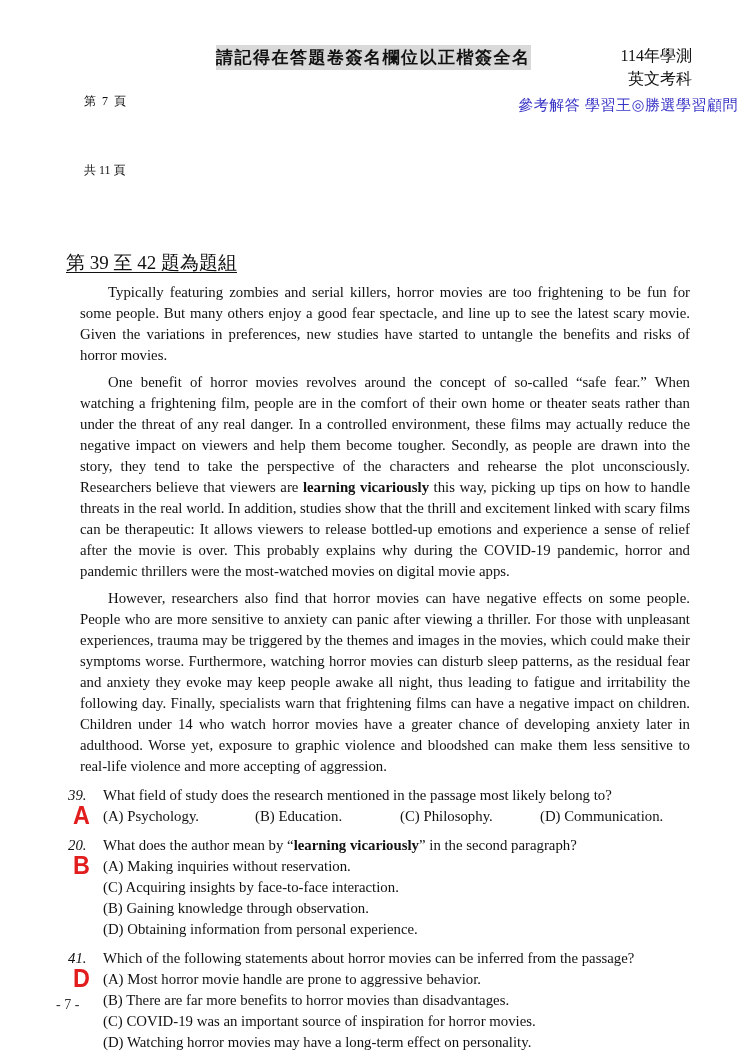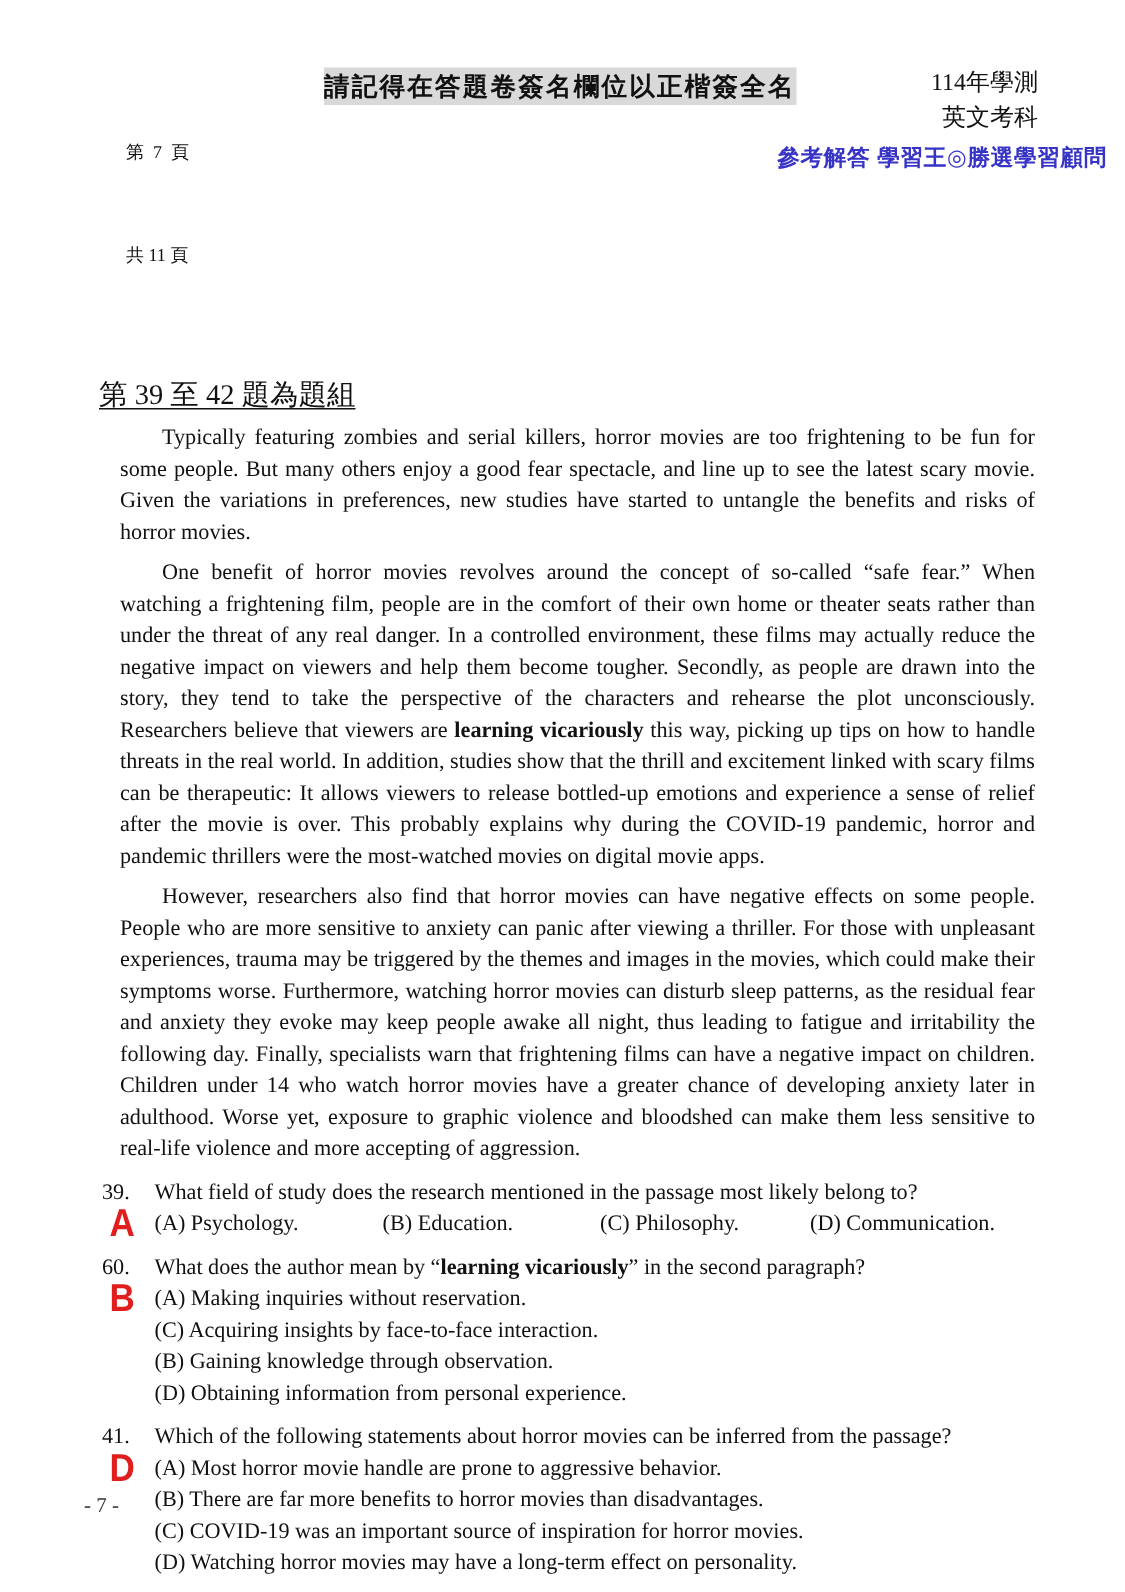--- a/index.html
+++ b/index.html
@@ -17,41 +17,41 @@
   .notice{
     background:var(--notice-bg,#d9d9d9);
     font-weight:bold;font-size:17px;letter-spacing:1.5px;
     padding:1px 0;margin-top:1px;height:fit-content;
   }
 
   
   .watermark{
     position:absolute;top:96px;right:12px;
     font-family:"Liberation Sans","DejaVu Sans",sans-serif;
-    font-weight:bold;font-size:15px;letter-spacing:.5px;
+    font-weight:normal;font-size:15px;letter-spacing:.5px;
     color:var(--watermark-color,#3733c6);
   }
 
   .section-title{
     margin-top:22px;font-size:19px;text-decoration:underline;
     text-underline-offset:3px;
   }
 
   
   .para{
     margin:6px 2px 0 14px;
     font-size:14.8px;line-height:21px;
     text-align:justify;text-indent:28px;
   }
   .para b{font-weight:bold;}
 
   
   .question{margin-top:8px;font-size:14.8px;line-height:21px;}
   .q-stem{display:flex;}
-  .q-num{flex:0 0 35px;padding-left:2px;}
+  .q-num{flex:0 0 35px;padding-left:2px;font-style:italic;}
   .q-text{flex:1;}
   .q-text b{font-weight:bold;}
   .q-body{position:relative;padding-left:37px;}
   .answer-letter{
     position:absolute;left:7px;top:-4px;
     color:var(--answer-red,#e11d1d);
     font-family:"Liberation Sans","DejaVu Sans",sans-serif;
     font-weight:bold;font-size:26px;line-height:1;
     transform:scaleX(.9);transform-origin:left;
   }
@@ -98,21 +98,21 @@
           <div class="options row">
             <span class="option">(A) Psychology.</span>
             <span class="option">(B) Education.</span>
             <span class="option">(C) Philosophy.</span>
             <span class="option">(D) Communication.</span>
           </div>
         </div>
       </div>
       <div class="question">
         <div class="q-stem">
-          <span class="q-num">60.</span>
+          <span class="q-num">20.</span>
           <span class="q-text"><span>What does the author mean by “</span><b>learning vicariously</b><span>” in the second paragraph?</span></span>
         </div>
         <div class="q-body">
           <span class="answer-letter">B</span>
           <div class="options list">
             <span class="option">(A) Making inquiries without reservation.</span>
             <span class="option">(C) Acquiring insights by face-to-face interaction.</span>
             <span class="option">(B) Gaining knowledge through observation.</span>
             <span class="option">(D) Obtaining information from personal experience.</span>
           </div>

